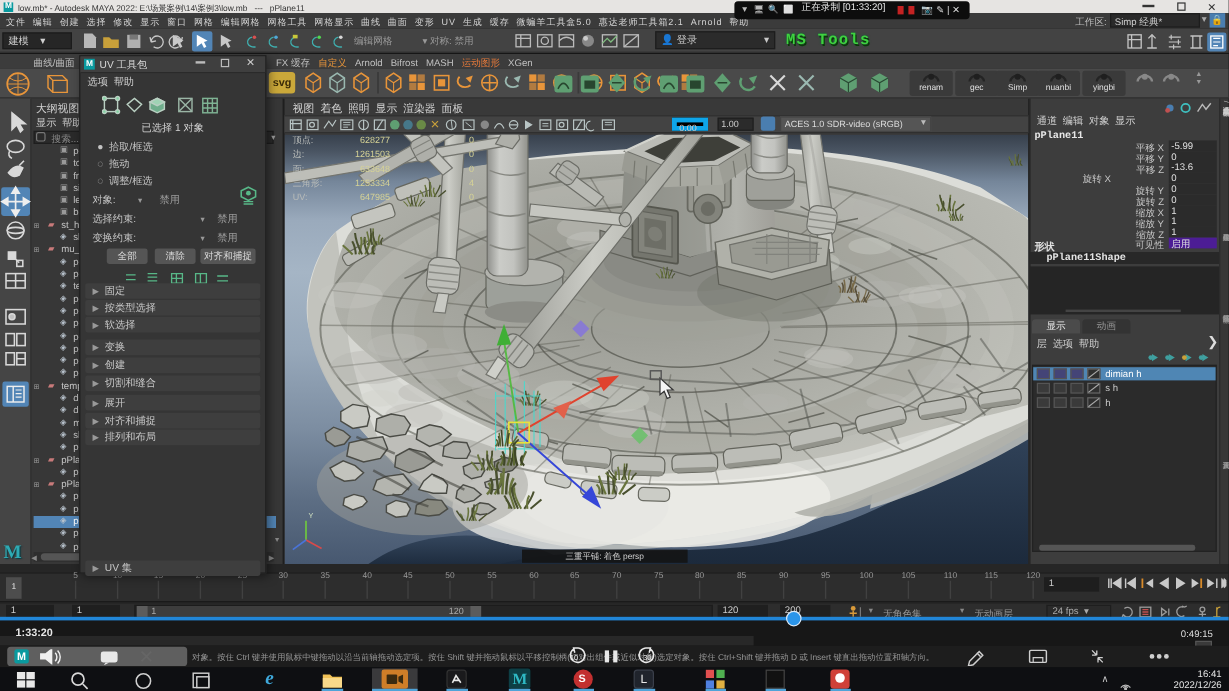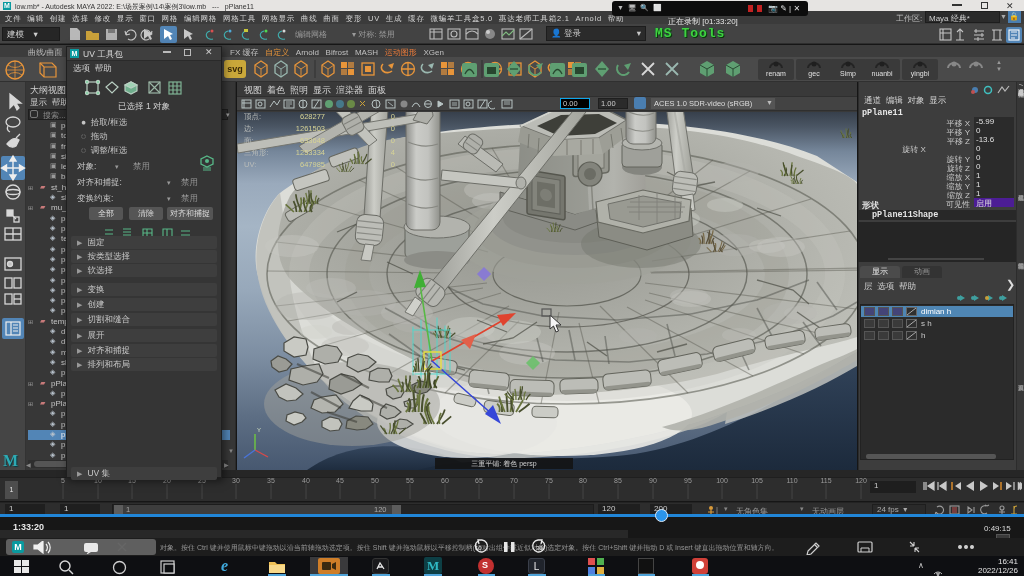--- a/index.html
+++ b/index.html
@@ -13,21 +13,21 @@
 <div class="abs" style="left:0;top:0;width:1024px;height:11px;background:#e6e4e2;"></div>
 <div class="abs" style="left:3px;top:2px;width:8px;height:8px;background:#0a9a9f;color:#fff;font-size:7px;font-weight:bold;text-align:center;line-height:8px;">M</div>
 <div class="abs t8" style="left:15px;top:2px;color:#333;font-size:7px;">low.mb* - Autodesk MAYA 2022: E:\场景案例\14\案例3\low.mb&nbsp;&nbsp;&nbsp;---&nbsp;&nbsp;&nbsp;pPlane11</div>
 <div class="abs" style="left:952px;top:4px;width:10px;height:2px;background:#333;"></div>
 <div class="abs" style="left:981px;top:2px;width:7px;height:7px;border:1px solid #333;"></div>
 <div class="abs" style="left:1006px;top:1px;color:#333;font-size:9px;">✕</div>
 
 <div class="abs" style="left:0;top:11px;width:1024px;height:13px;background:#3b3b3b;"></div>
 <div class="abs" style="left:5px;top:14px;width:1000px;color:#d4d4d4;font-size:7.5px;white-space:nowrap;letter-spacing:0.8px;">文件&nbsp;&nbsp;编辑&nbsp;&nbsp;创建&nbsp;&nbsp;选择&nbsp;&nbsp;修改&nbsp;&nbsp;显示&nbsp;&nbsp;窗口&nbsp;&nbsp;网格&nbsp;&nbsp;编辑网格&nbsp;&nbsp;网格工具&nbsp;&nbsp;网格显示&nbsp;&nbsp;曲线&nbsp;&nbsp;曲面&nbsp;&nbsp;变形&nbsp;&nbsp;UV&nbsp;&nbsp;生成&nbsp;&nbsp;缓存&nbsp;&nbsp;微蝙羊工具盒5.0&nbsp;&nbsp;惠达老师工具箱2.1&nbsp;&nbsp;Arnold&nbsp;&nbsp;帮助</div>
 <div class="abs t8" style="left:896px;top:13px;color:#bdbdbd;">工作区:</div>
-<div class="abs" style="left:925px;top:11px;width:75px;height:12px;background:#2a2a2a;border:1px solid #1d1d1d;color:#cfcfcf;font-size:8px;padding:1px 3px;">Maya 经典*</div>
+<div class="abs" style="left:925px;top:11px;width:75px;height:12px;background:#2a2a2a;border:1px solid #1d1d1d;color:#cfcfcf;font-size:8px;padding:1px 3px;">Simp 经典*</div>
 <div class="abs" style="left:1000px;top:13px;color:#aaa;font-size:7px;">▼</div>
 <div class="abs" style="left:1008px;top:11px;width:13px;height:12px;background:#4a7eb0;color:#fff;font-size:8px;text-align:center;line-height:12px;">🔒</div>
 
 <div class="abs" style="left:0;top:24px;width:1024px;height:20px;background:#434343;border-bottom:1px solid #2e2e2e;"></div>
 <div class="abs" style="left:2px;top:27px;width:58px;height:14px;background:#262626;border:1px solid #1b1b1b;color:#d0d0d0;font-size:8.5px;padding:1px 4px;">建模&nbsp;&nbsp;&nbsp;&nbsp;▾</div>
 <div id="tb-icons">
       <svg class="abs" style="left:66px;top:26px;" width="230" height="17" fill="none" stroke="#c8c8c8" stroke-width="1.1">
 <path d="M4,2 h7 l3,3 v9 h-10 z" fill="#b8b8b8" stroke="none"></path>
 <path d="M20,5 h5 l2,2 h6 v7 h-13 z" fill="#c8a03a" stroke="none"></path>
 <rect x="40" y="3" width="11" height="11" fill="#b0b0b0" stroke="none"></rect>
@@ -380,21 +380,21 @@
 <rect x="210" y="3" width="9" height="8"></rect>
         <path d="M212,6 h5 M212,8 h5" stroke-width="0.8"></path>
 <rect x="224" y="3" width="9" height="8"></rect>
         <circle cx="228" cy="7" r="2"></circle>
 <rect x="238" y="3" width="9" height="8"></rect>
         <path d="M240,11 l5,-8"></path>
 <path d="M252,4 a4,4 0 1 0 3,7"></path>
 <rect x="262" y="3" width="10" height="8"></rect>
         <path d="M264,5 h6 M264,7 h6" stroke-width="0.8"></path>
 </svg>
-      <div class="abs" style="left:560px;top:98px;width:30px;height:11px;background:#000000;border:1px solid #0ea5e9;color:#ccc;font-size:7.5px;padding:0 2px;">0.00</div>
+      <div class="abs" style="left:560px;top:98px;width:30px;height:11px;background:#000000;border:4px solid #0ea5e9;color:#ccc;font-size:7.5px;padding:0 2px;">0.00</div>
       <div class="abs" style="left:598px;top:98px;width:30px;height:11px;background:#2b2b2b;border:1px solid #1f1f1f;color:#ccc;font-size:7.5px;padding:0 2px;">1.00</div>
       <div class="abs" style="left:634px;top:97px;width:12px;height:12px;background:#4a7eb0;border-radius:2px;"></div>
       <div class="abs" style="left:650px;top:97px;width:126px;height:13px;background:#555;border:1px solid #444;color:#ddd;font-size:7.5px;padding:1px 3px;">ACES 1.0 SDR-video (sRGB)</div>
       <div class="abs" style="left:766px;top:99px;color:#bbb;font-size:7px;">▼</div>
     </div>
 <div id="scene" class="abs" style="left:237px;top:112px;width:620px;height:358px;overflow:hidden;"><svg width="620" height="358" viewBox="0 0 620 358" xmlns="http://www.w3.org/2000/svg">
 <defs>
 <linearGradient id="bg" x1="0" y1="0" x2="0" y2="1">
 <stop offset="0" stop-color="#37404c"></stop>
             <stop offset="0.04" stop-color="#4a5563"></stop>
@@ -1039,21 +1039,21 @@
   <div class="abs" style="left:10px;top:114px;color:#c4c4c4;font-size:8.5px;">对象:</div>
   <div class="abs" style="left:48px;top:116px;color:#999;font-size:7px;">▾</div>
   <div class="abs" style="left:66px;top:114px;color:#9a9a9a;font-size:8.5px;">禁用</div>
   <div class="abs" style="left:132px;top:108px;width:16px;height:16px;">
     <svg width="16" height="16">
           <polygon points="8,1 14,4 14,9 8,12 2,9 2,4" fill="none" stroke="#58b888" stroke-width="1.3"></polygon>
           <circle cx="8" cy="6" r="2" fill="#58b888"></circle>
           <path d="M4,13 h8 M4,15 h8" stroke="#58b888" stroke-width="1.2"></path>
         </svg>
   </div>
-  <div class="abs" style="left:10px;top:130px;color:#c4c4c4;font-size:8.5px;">对齐和捕捉:</div>
+  <div class="abs" style="left:10px;top:130px;color:#c4c4c4;font-size:8.5px;">选择约束:</div>
   <div class="abs" style="left:100px;top:132px;color:#999;font-size:7px;">▾</div>
   <div class="abs" style="left:114px;top:130px;color:#9a9a9a;font-size:8.5px;">禁用</div>
   <div class="abs" style="left:10px;top:146px;color:#c4c4c4;font-size:8.5px;">变换约束:</div>
   <div class="abs" style="left:100px;top:148px;color:#999;font-size:7px;">▾</div>
   <div class="abs" style="left:114px;top:146px;color:#9a9a9a;font-size:8.5px;">禁用</div>
 
   <div class="abs" style="left:22px;top:160px;width:34px;height:13px;background:#555;border-radius:2px;color:#ddd;font-size:8px;text-align:center;line-height:13px;">全部</div>
   <div class="abs" style="left:62px;top:160px;width:34px;height:13px;background:#555;border-radius:2px;color:#ddd;font-size:8px;text-align:center;line-height:13px;">清除</div>
   <div class="abs" style="left:100px;top:160px;width:46px;height:13px;background:#555;border-radius:2px;color:#ddd;font-size:8px;text-align:center;line-height:13px;">对齐和捕捉</div>
 
@@ -1260,18 +1260,18 @@
       <div class="abs" style="left:918px;top:561px;color:#ccc;font-size:8px;">∧</div>
       <div class="abs" style="left:933px;top:562px;width:10px;height:8px;"><svg width="10" height="8" fill="none" stroke="#bbb" stroke-width="1">
           <path d="M1,6 a5,5 0 0 1 8,0 M3,6 a3,3 0 0 1 4,0"></path>
           <circle cx="5" cy="7" r="0.8" fill="#bbb"></circle>
         </svg></div>
       <div class="abs" style="left:962px;top:557px;width:56px;height:18px;color:#e4e4e4;font-size:8px;text-align:right;line-height:9px;">16:41<br>2022/12/26</div>
     </div>
 
 <div class="abs" style="left:612px;top:1px;width:196px;height:15px;background:#0d0d0d;border-radius:3px;"></div>
 <div class="abs" style="left:617px;top:4px;color:#bbb;font-size:7px;">▼&nbsp;&nbsp;🖥&nbsp;&nbsp;🔍&nbsp;&nbsp;⬜</div>
-<div class="abs" style="left:668px;top:16px;color:#e8e8e8;font-size:8px;">正在录制 [01:33:20]</div>
+<div class="abs" style="left:668px;top:0;color:#e8e8e8;font-size:8px;">正在录制 [01:33:20]</div>
 <div class="abs" style="left:748px;top:5px;width:5px;height:7px;background:#c42222;"></div>
 <div class="abs" style="left:757px;top:5px;width:5px;height:7px;background:#c42222;"></div>
 <div class="abs" style="left:768px;top:4px;color:#ddd;font-size:8px;">📷&nbsp;✎&nbsp;|&nbsp;✕</div>
 
 </div>
 
 </body></html>

